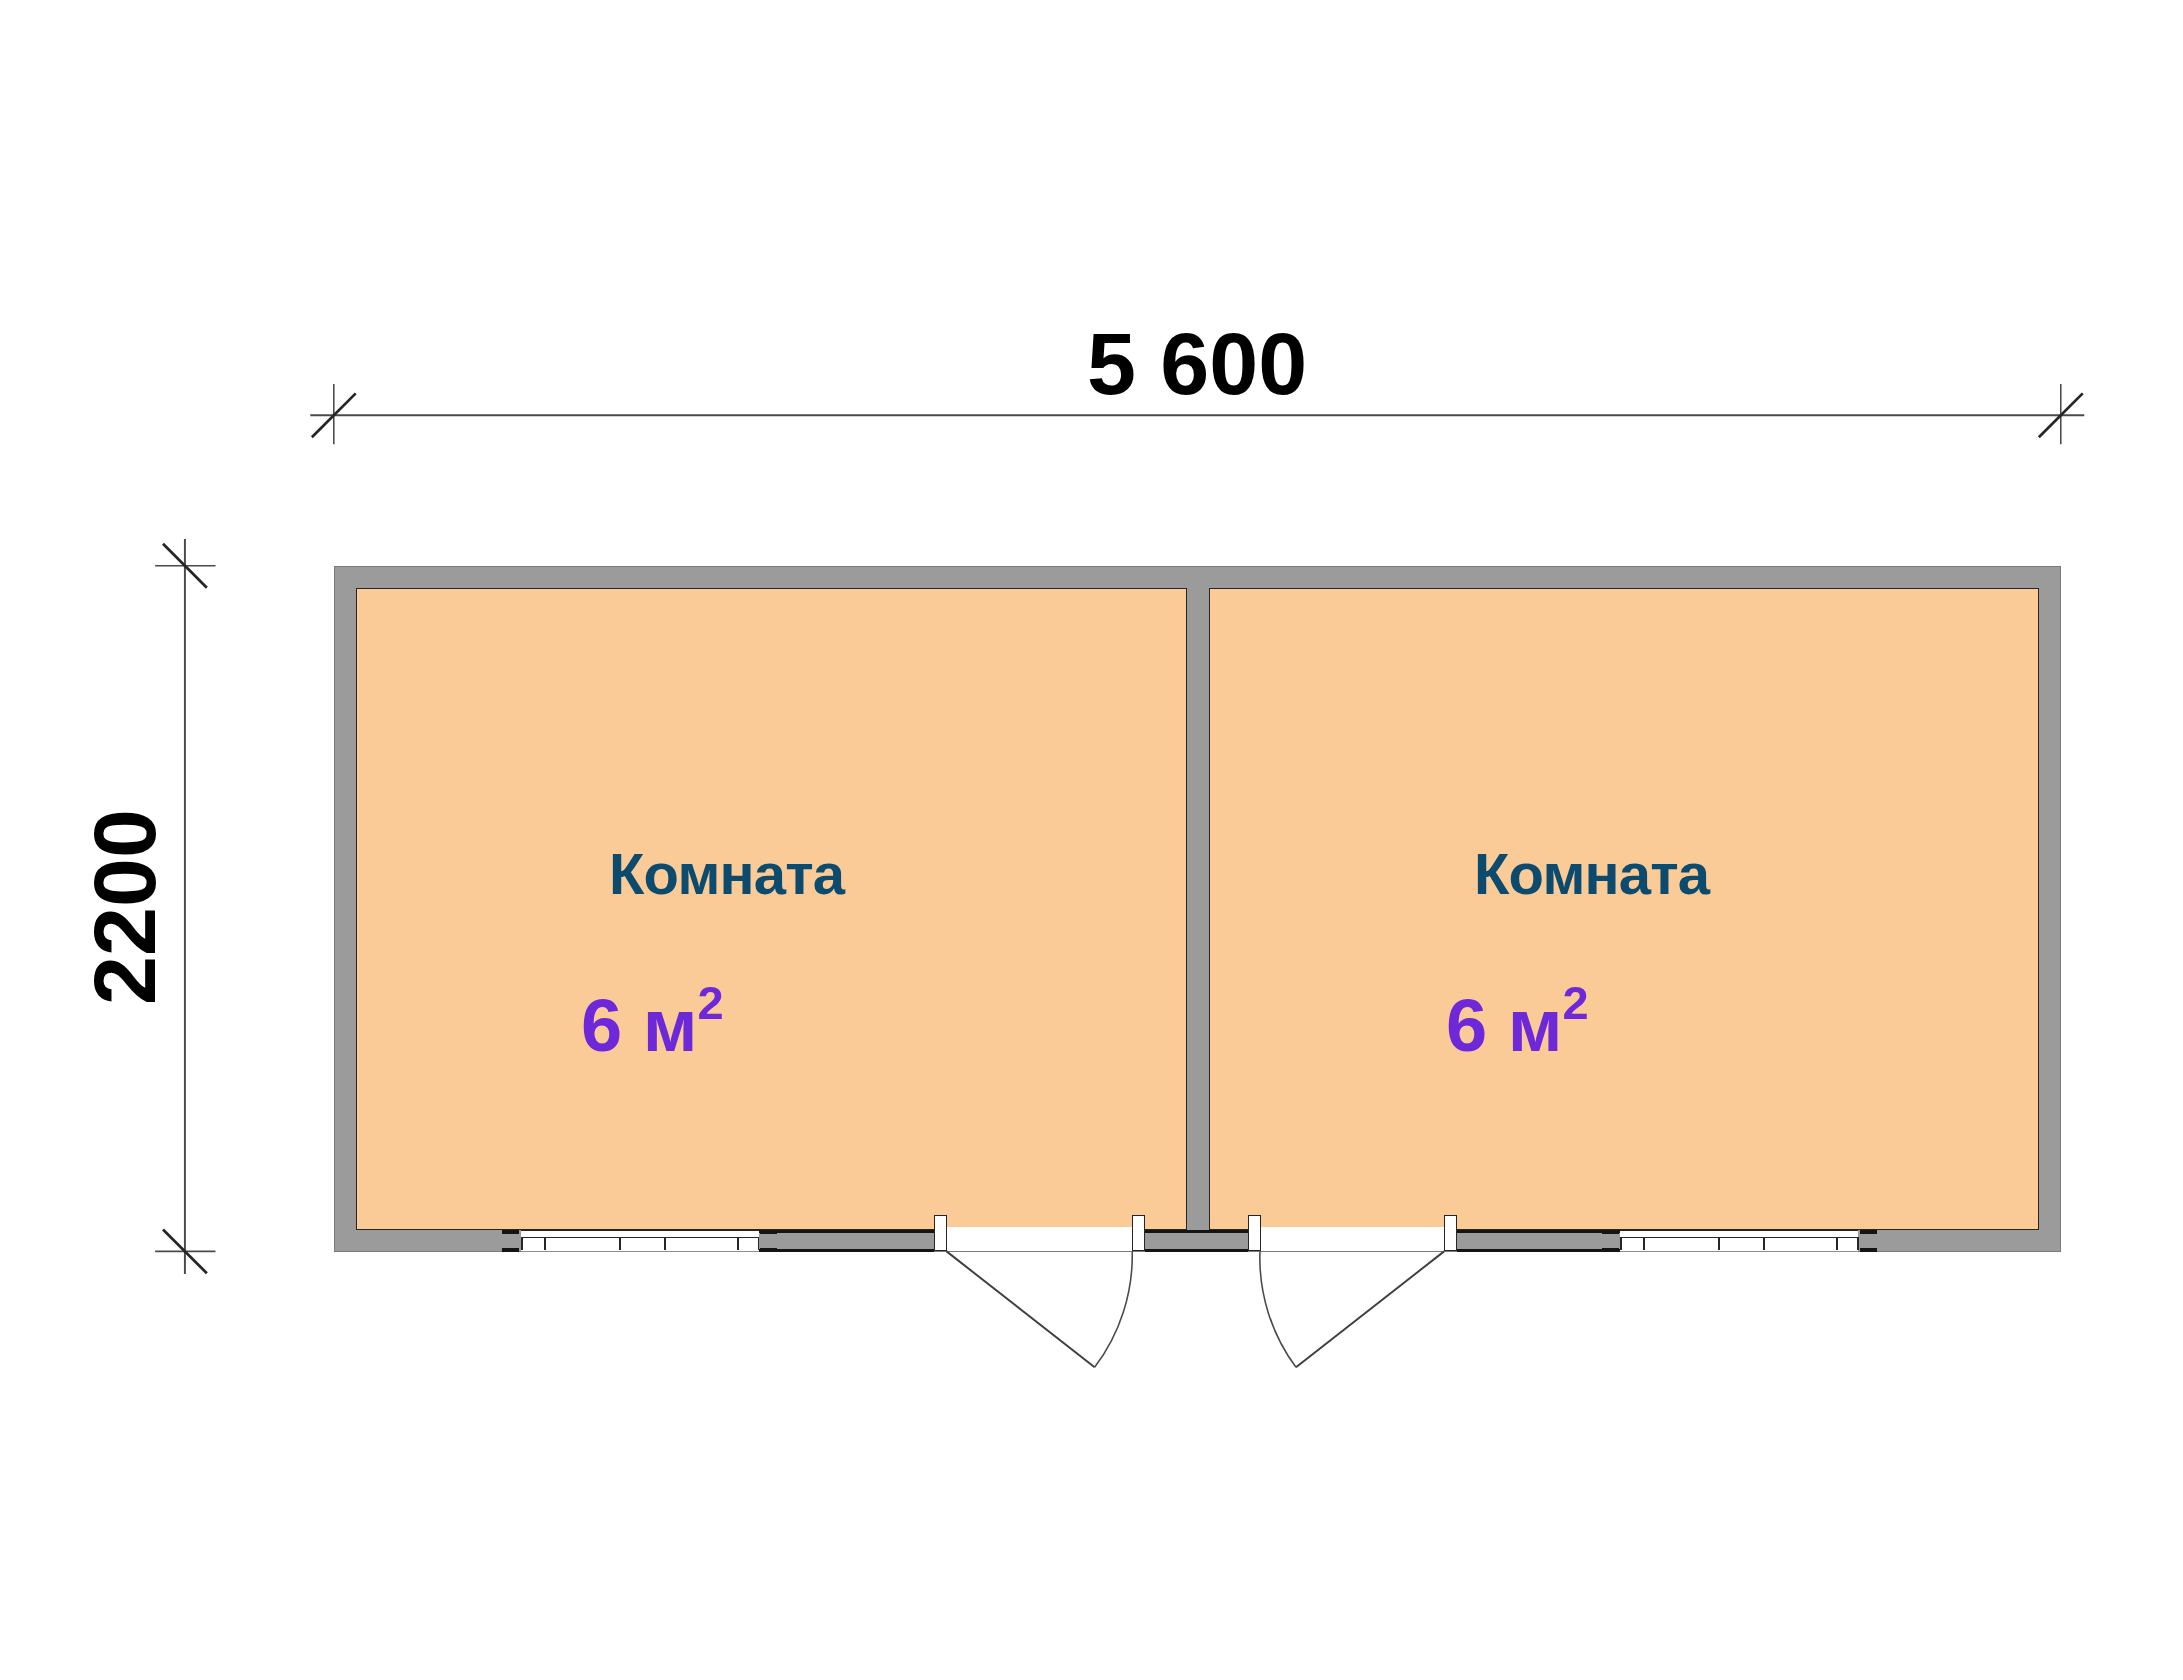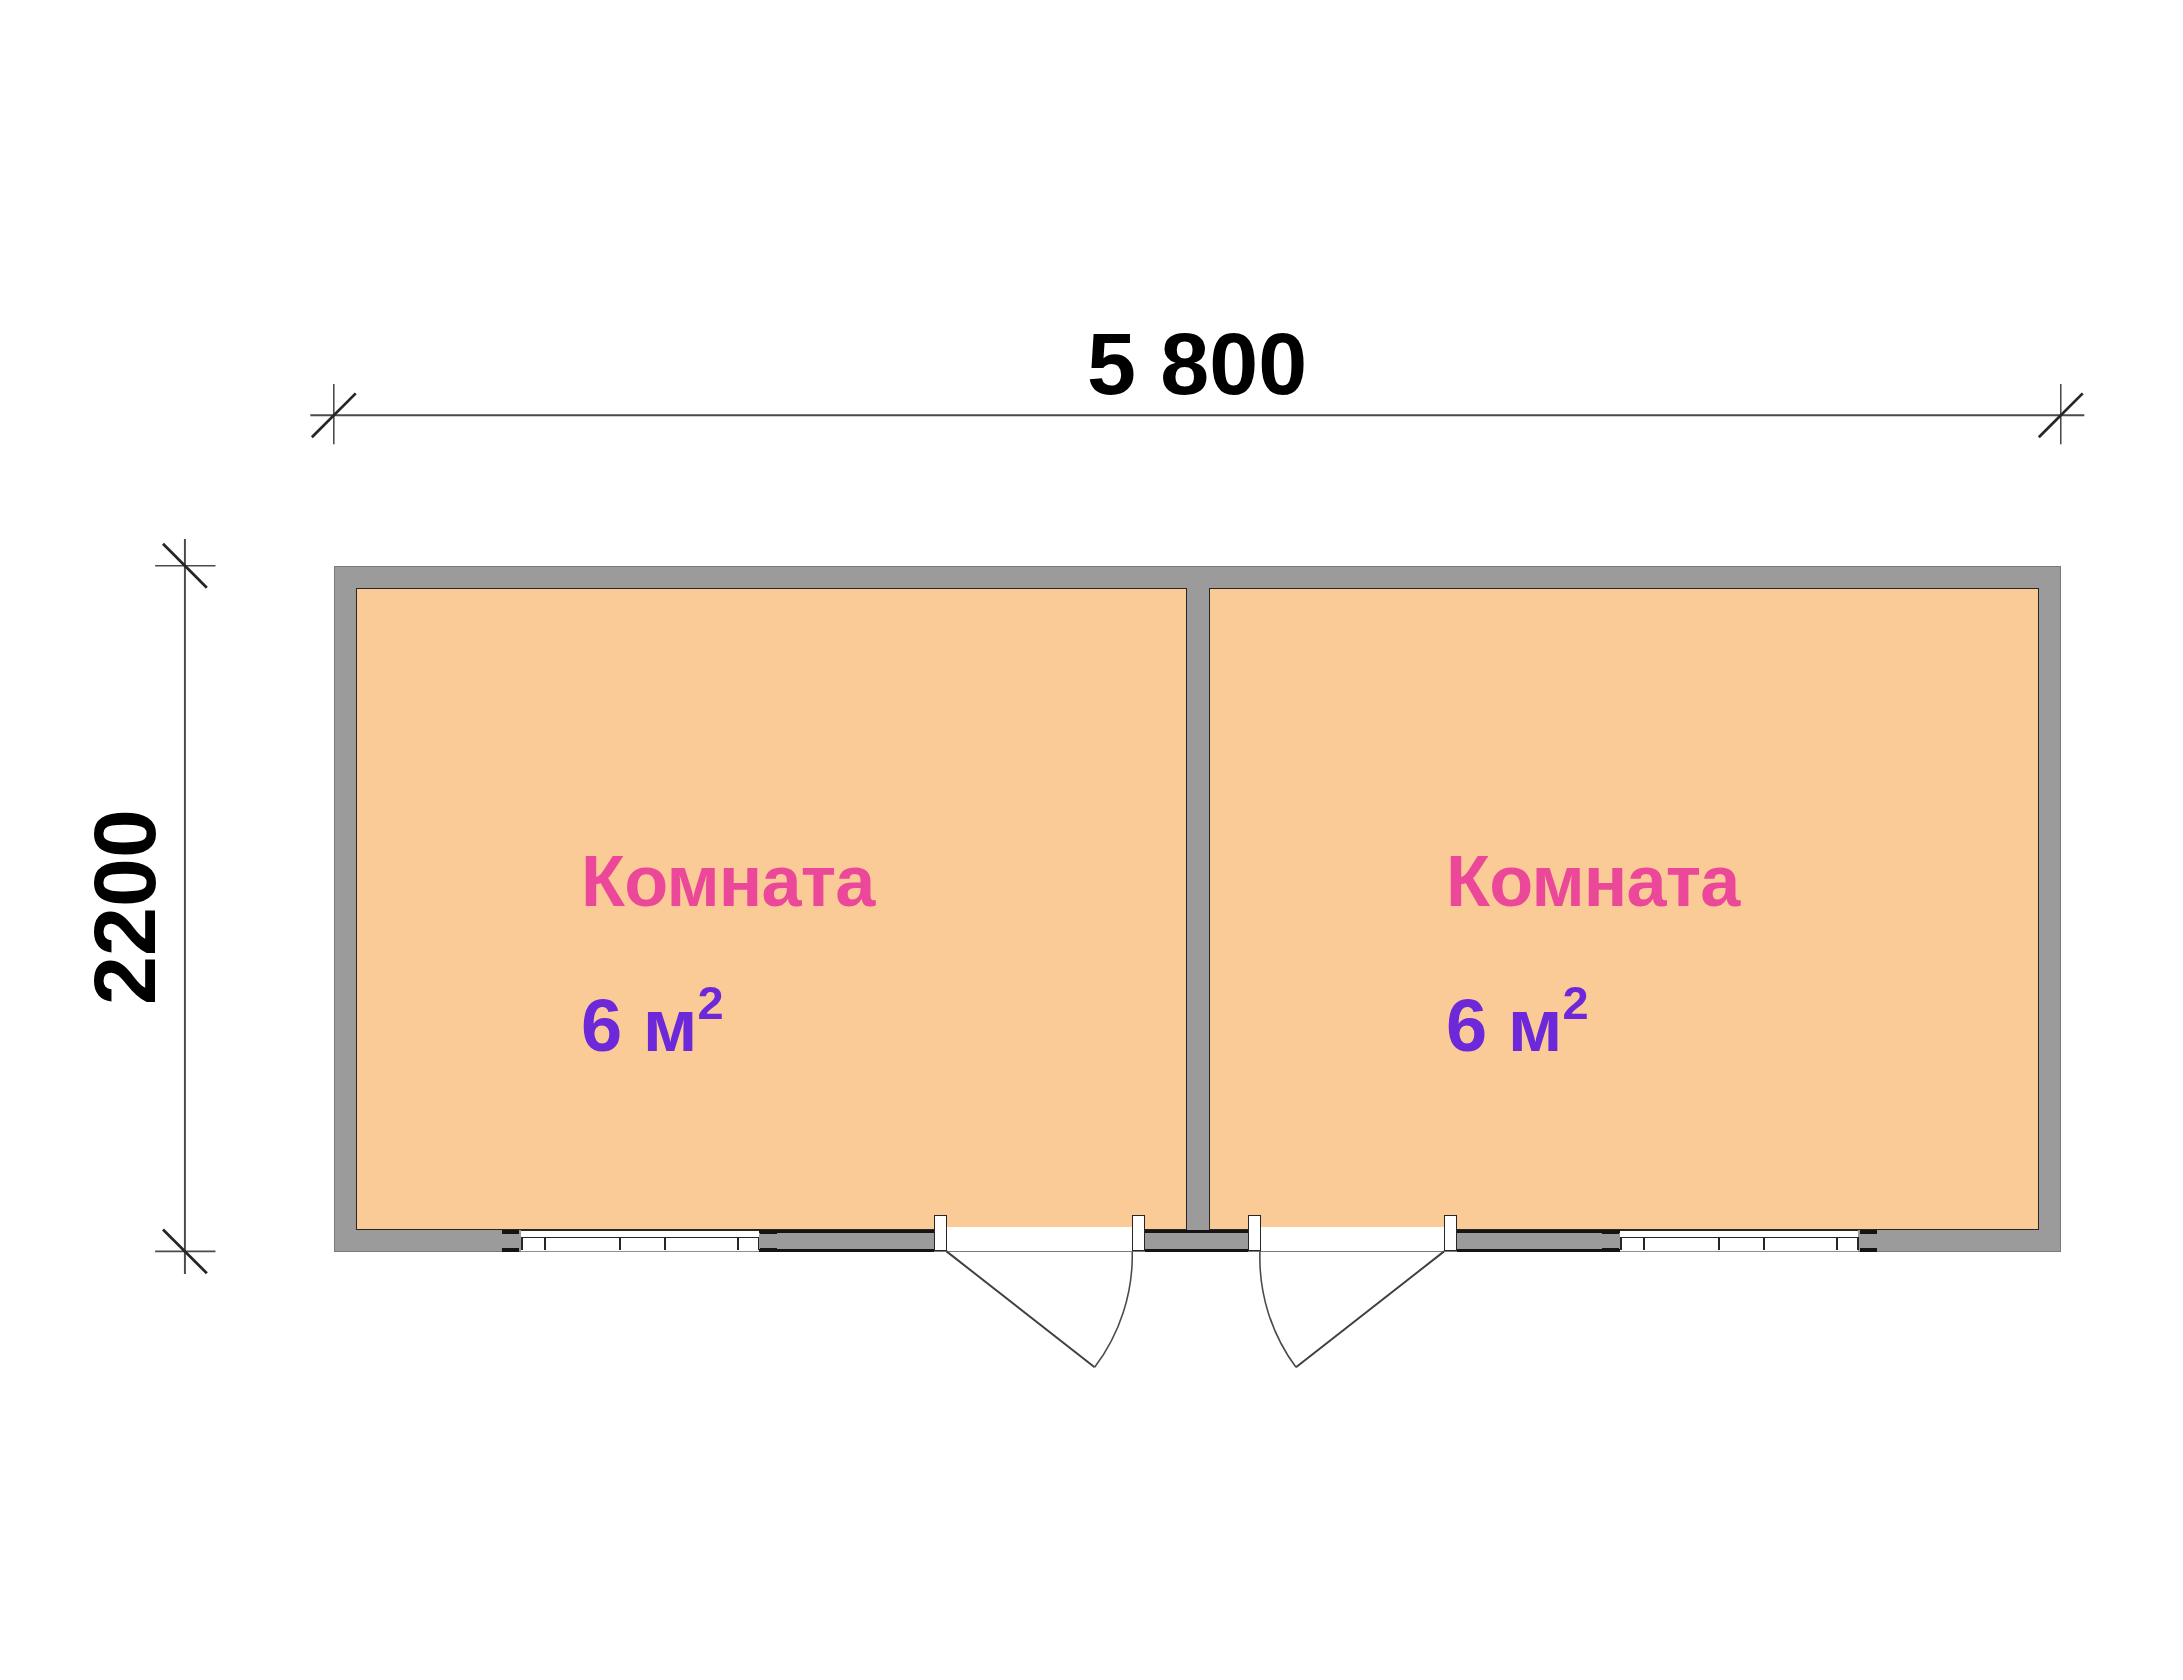--- a/index.html
+++ b/index.html
@@ -17,22 +17,22 @@
     background:#9b9b9b;border:1.6px solid #7a7a7a;box-sizing:border-box;
   }
   .room{
     top:588px;height:642px;background:#fbcb97;
     border:1.6px solid #262626;box-sizing:border-box;
   }
   .room-left{left:356px;width:831px;}
   .room-right{left:1209px;width:830px;}
   
   .room-name{
-    color:#ec4899;font-size:72px;font-weight:bold;letter-spacing:-0.8px;
-    line-height:1;white-space:nowrap;
+    color:#0c4a6e;font-size:58px;font-weight:bold;letter-spacing:-0.8px;
+    line-height:1;white-space:nowrap;margin-left:28px;
   }
   .room-area{
     color:#6d28d9;font-size:74px;font-weight:bold;line-height:1;white-space:nowrap;
   }
   .room-area sup{font-size:47px;position:relative;top:-6.3px;line-height:0;}
   .dim-label{
     color:#000;font-size:88px;font-weight:bold;line-height:1;white-space:nowrap;
   }
   .dim-label-top{left:1197px;top:320px;transform:translateX(-50%);}
   .dim-label-left{left:125px;top:907px;transform:translate(-50%,-50%) rotate(-90deg);}
@@ -59,21 +59,21 @@
     box-sizing:border-box;
   }
   .cap{width:17px;height:3.9px;background:#141414;}
   .linework{left:0;top:0;width:2183px;height:1680px;pointer-events:none;}
 </style>
 </head>
 <body>
 
 <div class="canvas">
 
-  <div class="abs dim-label dim-label-top">5 800</div>
+  <div class="abs dim-label dim-label-top">5 600</div>
   <div class="abs dim-label dim-label-left">2200</div>
 
   <div class="abs building"></div>
 
   <div class="abs room room-left"></div>
   <div class="abs room room-right"></div>
 
   <div class="abs room-name" style="left:581px;top:845px;">Комната</div>
   <div class="abs room-area" style="left:581px;top:989px;">
     <span>6 м</span><sup>2</sup>

